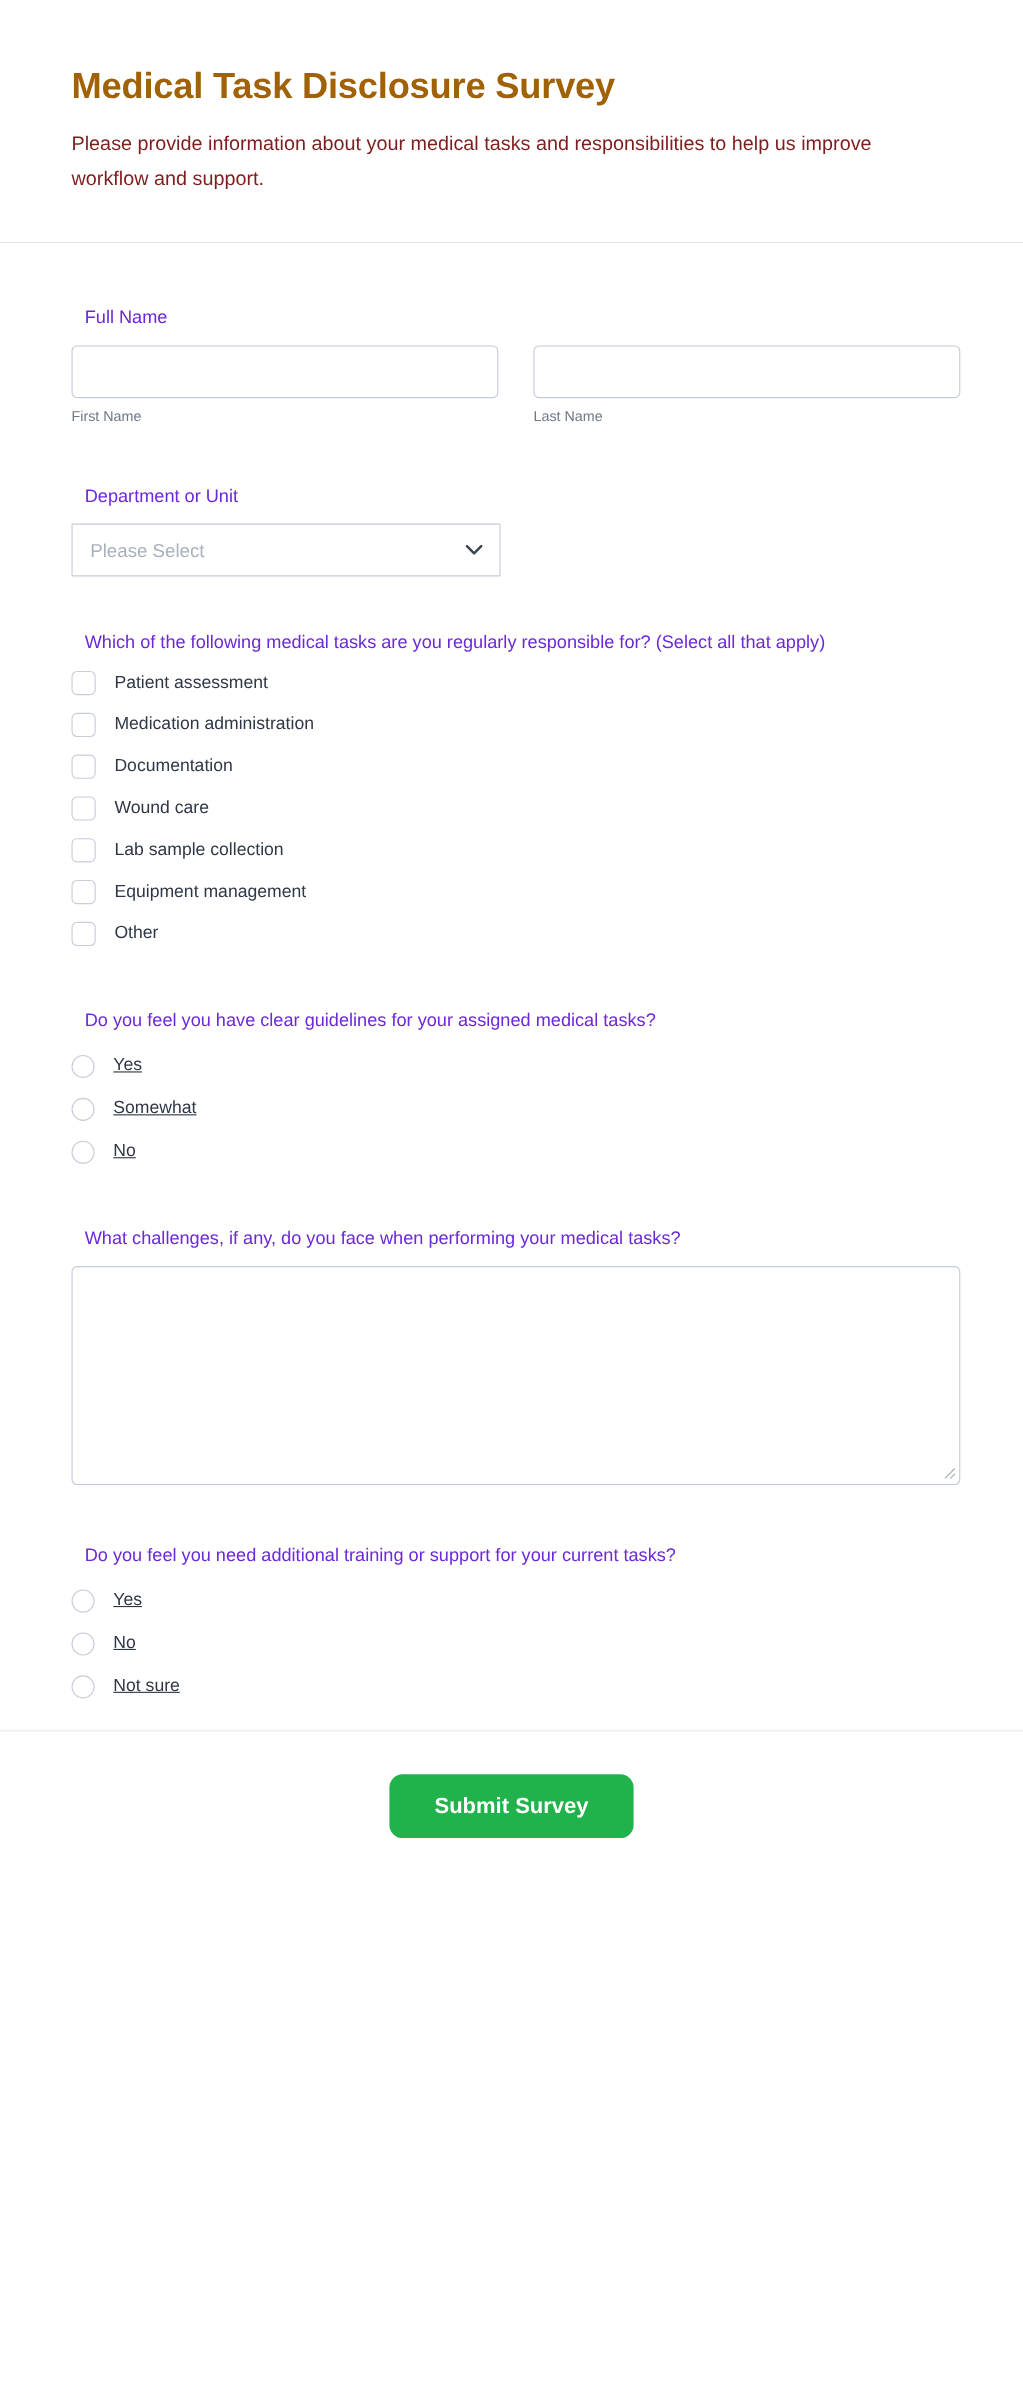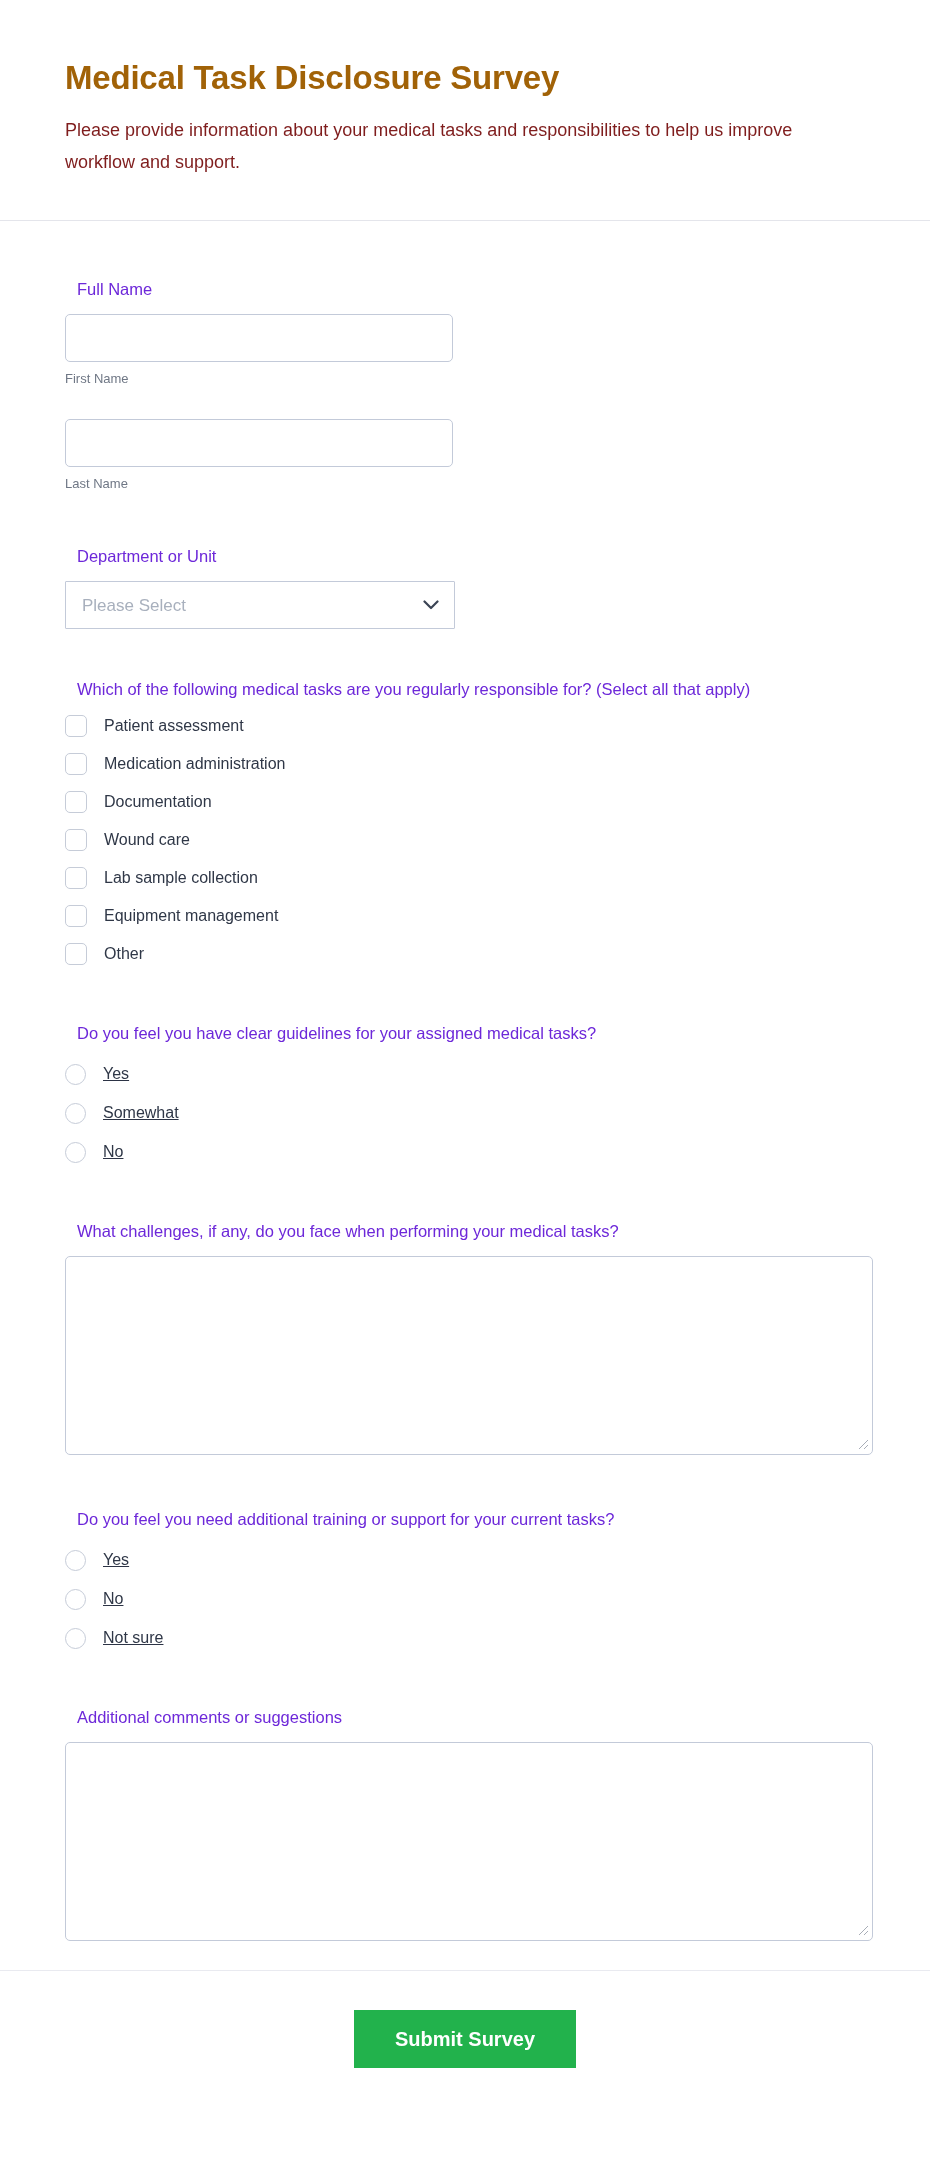--- a/index.html
+++ b/index.html
@@ -41,21 +41,21 @@
   }
   .q-label.tight { margin-bottom:0; }
 
   .text-input {
     width:388px; height:48px;
     border:1px solid #c3cad9; border-radius:5px;
     padding:0 16px; font-size:16px; color:#2c3345;
     font-family:"Liberation Sans", sans-serif;
     background:#fff; outline:none;
   }
-  .name-row { display:flex; gap:32px;flex-direction:column; }
+  .name-row { display:flex; gap:32px; }
   .name-col { width:388px; }
   .sublabel {
     font-size:13px; color:#6f7785; margin-top:9px; line-height:16px;
   }
 
   .select-wrap { position:relative; width:390px; margin-top:12px; }
   .select-input {
     appearance:none; -webkit-appearance:none;
     width:390px; height:48px;
     border:1px solid #c3cad9; border-radius:1px;
@@ -94,21 +94,21 @@
     resize:none; outline:none; background:#fff;
   }
   .grip { position:absolute; right:4px; bottom:5px; pointer-events:none; }
 
   .submit-row { text-align:center; }
   .submit-btn {
     margin-top:39px; width:222px; height:58px;
     background:#22b24c; color:#ffffff;
     font-size:20px; font-weight:700;
     font-family:"Liberation Sans", sans-serif;
-    border:none; border-radius:0; cursor:pointer;
+    border:none; border-radius:12px; cursor:pointer;
   }
 </style>
 </head>
 <body>
 
 <div class="header">
   <h1 class="title">Medical Task Disclosure Survey</h1>
   <p class="subtitle">Please provide information about your medical tasks and responsibilities to help us improve workflow and support.</p>
 </div>
 
@@ -216,29 +216,20 @@
         <input class="rb" type="radio" name="training" style="">
         <span class="opt-text">No</span>
       </label>
       <label class="opt-row">
         <input class="rb" type="radio" name="training" style="">
         <span class="opt-text">Not sure</span>
       </label>
     </div>
   </div>
 
-  <div class="field f-comments">
-    <div class="q-label">Additional comments or suggestions</div>
-    <div class="ta-wrap">
-      <textarea class="textarea" style=""></textarea>
-      <svg class="grip" width="11" height="11" viewBox="0 0 11 11">
-        <path d="M10 1L1 10M10 6L6 10" stroke="#a8adb7" stroke-width="1" fill="none"></path>
-      </svg>
-    </div>
-  </div>
 
 </div>
 
 <hr class="divider bottom">
 
 <div class="submit-row">
   <button class="submit-btn">Submit Survey</button>
 </div>
 
 </body></html>

